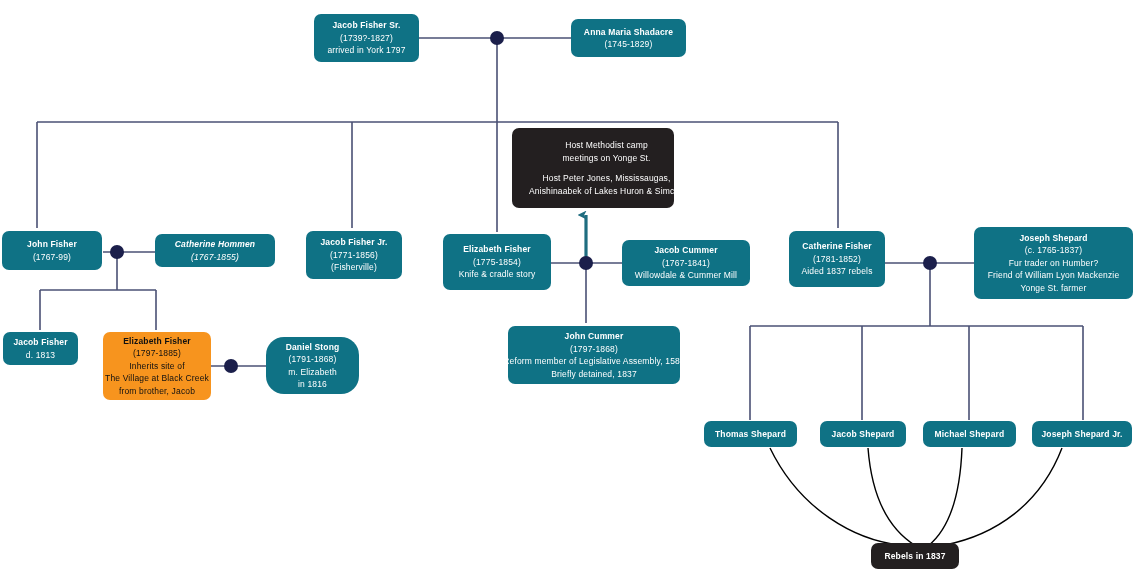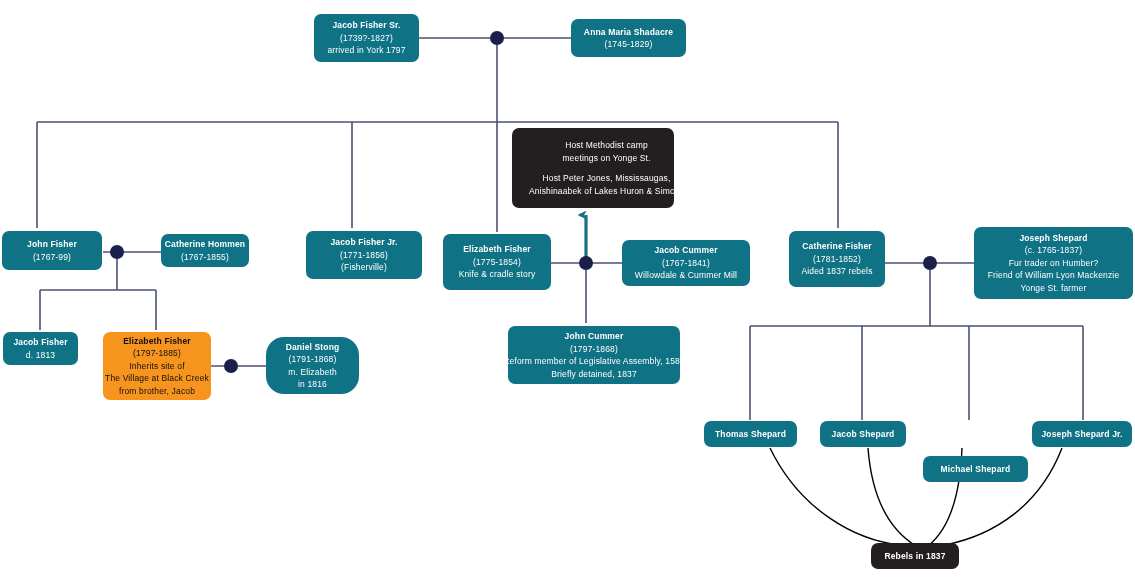--- a/index.html
+++ b/index.html
@@ -114,28 +114,28 @@
     <span class="gap"></span>
     <span class="ln">Host Peter Jones, Mississaugas,</span>
     <span class="ln">Anishinaabek of Lakes Huron &amp; Simcoe</span>
   </div>
 
   <div class="node" style="left:2px;top:231px;width:100px;height:39px;">
     <span class="ln n">John Fisher</span>
     <span class="ln">(1767-99)</span>
   </div>
 
-  <div class="node" style="left:161px;top:234px;width:88px;height:33px;">
+  <div class="node" style="left:155px;top:234px;width:120px;height:33px;font-style:italic;">
     <span class="ln n">Catherine Hommen</span>
     <span class="ln">(1767-1855)</span>
   </div>
 
   <div class="dot" style="left:110px;top:245px;"></div>
 
-  <div class="node" style="left:306px;top:231px;width:116px;height:48px;">
+  <div class="node" style="left:306px;top:231px;width:96px;height:48px;">
     <span class="ln n">Jacob Fisher Jr.</span>
     <span class="ln">(1771-1856)</span>
     <span class="ln">(Fisherville)</span>
   </div>
 
   <div class="node" style="left:443px;top:234px;width:108px;height:56px;">
     <span class="ln n">Elizabeth Fisher</span>
     <span class="ln">(1775-1854)</span>
     <span class="ln">Knife &amp; cradle story</span>
   </div>
@@ -194,21 +194,21 @@
   </div>
 
   <div class="node" style="left:704px;top:421px;width:93px;height:26px;">
     <span class="ln n">Thomas Shepard</span>
   </div>
 
   <div class="node" style="left:820px;top:421px;width:86px;height:26px;text-align:center;">
     <span class="ln n">Jacob Shepard</span>
   </div>
 
-  <div class="node" style="left:923px;top:421px;width:105px;height:26px;margin-top:35px;">
+  <div class="node" style="left:923px;top:421px;width:93px;height:26px;">
     <span class="ln n">Michael Shepard</span>
   </div>
 
   <div class="node" style="left:1032px;top:421px;width:100px;height:26px;">
     <span class="ln n">Joseph Shepard Jr.</span>
   </div>
 
   <div class="node dark" style="left:871px;top:543px;width:88px;height:26px;">
     <span class="ln n">Rebels in 1837</span>
   </div>

